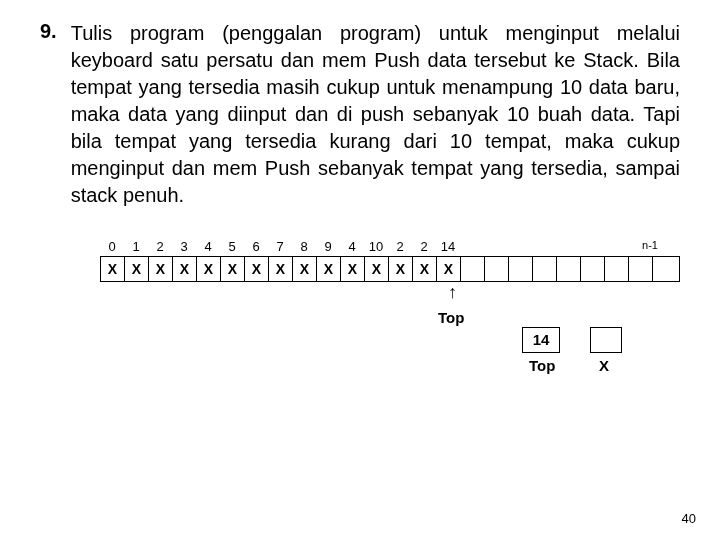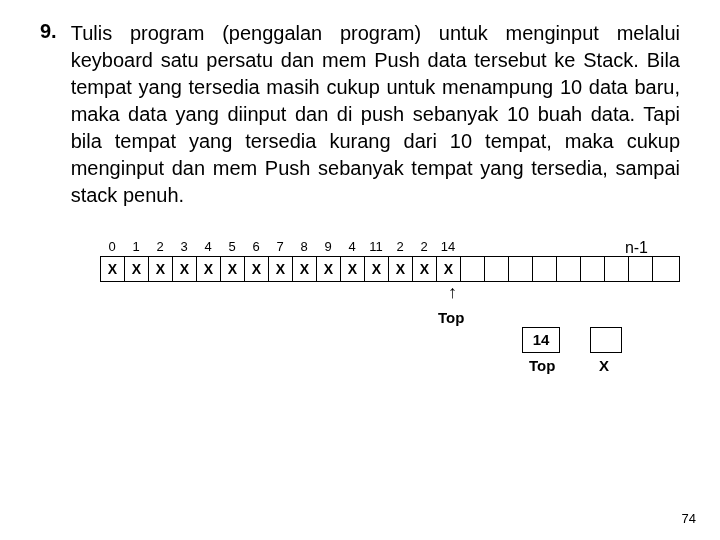--- a/index.html
+++ b/index.html
@@ -41,22 +41,22 @@
     font-size: 13px;
     margin-bottom: 2px;
     position: relative;
   }
   .idx-cell {
     width: 24px;
     text-align: center;
   }
   .nlabel {
     position: absolute;
-    right: 32px;
-    font-size: 16px;
+    right: 22px;
+    font-size: 11px;
     top: 0;
   }
   .stack-row {
     display: flex;
     border: 1px solid #000;
   }
   .stack-cell {
     width: 23px;
     height: 24px;
     border-right: 1px solid #000;
@@ -138,21 +138,21 @@
       <div class="idx-cell">1</div>
       <div class="idx-cell">2</div>
       <div class="idx-cell">3</div>
       <div class="idx-cell">4</div>
       <div class="idx-cell">5</div>
       <div class="idx-cell">6</div>
       <div class="idx-cell">7</div>
       <div class="idx-cell">8</div>
       <div class="idx-cell">9</div>
       <div class="idx-cell">4</div>
-      <div class="idx-cell">11</div>
+      <div class="idx-cell">10</div>
       <div class="idx-cell">2</div>
       <div class="idx-cell">2</div>
       <div class="idx-cell">14</div>
       <div class="nlabel">n-1</div>
     </div>
 
     <div class="stack-row">
       <div class="stack-cell">X</div>
       <div class="stack-cell">X</div>
       <div class="stack-cell">X</div>
@@ -182,13 +182,13 @@
     <div class="arrow">↑</div>
     <div class="top-label1">Top</div>
 
     <div class="box14">14</div>
     <div class="boxX"></div>
     <div class="top-label2">Top</div>
     <div class="x-label">X</div>
   </div>
 </div>
 
-<div class="pagenum">74</div>
+<div class="pagenum">40</div>
 
 </body></html>

